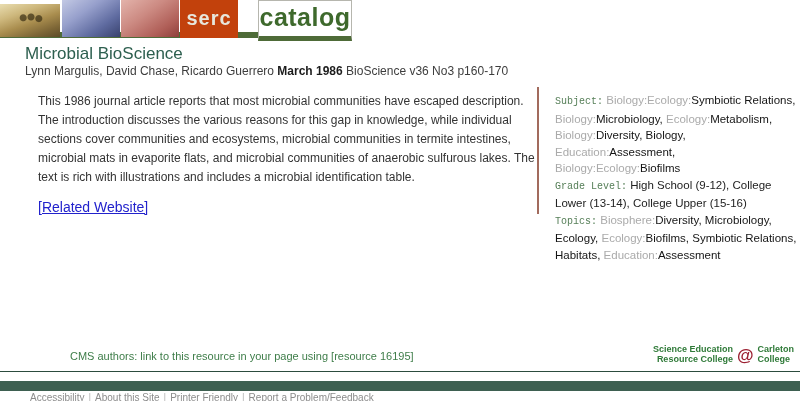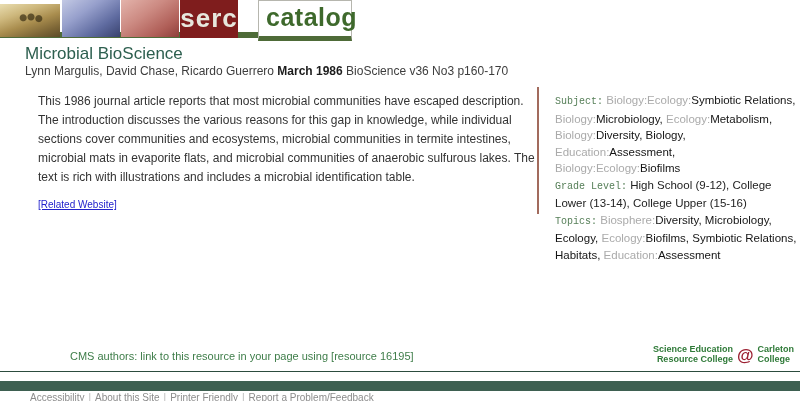--- a/index.html
+++ b/index.html
@@ -13,35 +13,35 @@
   .photo1{left:0;top:4px;width:60px;height:33px;
     background:linear-gradient(160deg,#e9ddb0 0%,#cdb77c 30%,#a98d4e 55%,#7d6636 80%,#5d4c28 100%);}
   .photo1:after{content:"";position:absolute;left:18px;top:9px;width:26px;height:16px;
     background:radial-gradient(circle at 20% 30%,#3a2f14 3px,transparent 4px),
                radial-gradient(circle at 50% 25%,#3a2f14 3px,transparent 4px),
                radial-gradient(circle at 80% 35%,#3a2f14 3px,transparent 4px);opacity:.7;}
   .photo2{left:62px;width:58px;
     background:linear-gradient(145deg,#c3c9e4 0%,#97a0cc 35%,#5f6ba0 70%,#39426e 100%);}
   .photo3{left:121px;width:58px;
     background:linear-gradient(145deg,#e3b3ab 0%,#cc8a82 40%,#b05f58 75%,#8e3f3a 100%);}
-  .serc-block{position:absolute;left:180px;top:0;width:58px;height:38px;background:#7f1d1d;
-    color:#e7e7dd;font-size:26px;font-weight:bold;text-align:center;line-height:36px;letter-spacing:1px;}
+  .serc-block{position:absolute;left:180px;top:0;width:58px;height:38px;background:#c2410c;
+    color:#e7e7dd;font-size:20px;font-weight:bold;text-align:center;line-height:36px;letter-spacing:1px;}
   .catalog-box{position:absolute;left:258px;top:0;width:94px;height:41px;box-sizing:border-box;
     background:#ffffff;border:1px solid #b6b6ae;border-bottom:5px solid #4e6b38;
-    color:#3e692c;font-size:25px;font-weight:bold;text-align:center;line-height:33px;letter-spacing:0.5px;padding-left:7px;}
+    color:#3e692c;font-size:25px;font-weight:bold;text-align:center;line-height:33px;letter-spacing:0.5px;}
 
   
   .title{position:absolute;left:25px;top:44px;font-size:17px;color:#2d5f4f;}
   .authors{position:absolute;left:25px;top:64px;font-size:12px;color:#3d3d3d;}
   .authors b{color:#1c1c1c;}
 
   
   .description{position:absolute;left:38px;top:92px;width:500px;
     font-size:12px;line-height:19px;color:#333333;}
-  .related{position:absolute;left:38px;top:199px;font-size:10px;}
+  .related{position:absolute;left:38px;top:199px;font-size:14px;}
   .related a{color:#2222cc;text-decoration:underline;}
 
   .divider{position:absolute;left:537px;top:87px;width:2px;height:127px;background:#a26b5d;}
 
   .metadata{position:absolute;left:555px;top:92px;width:242px;
     font-size:11.5px;line-height:16.5px;color:#111;}
   .meta-label{font-size:10px;color:#567f58;font-family:Liberation Mono, monospace;}
   .seg-path{color:#aaaaaa;}
   .seg-term{color:#151515;}
   .seg-plain{color:#222222;}

